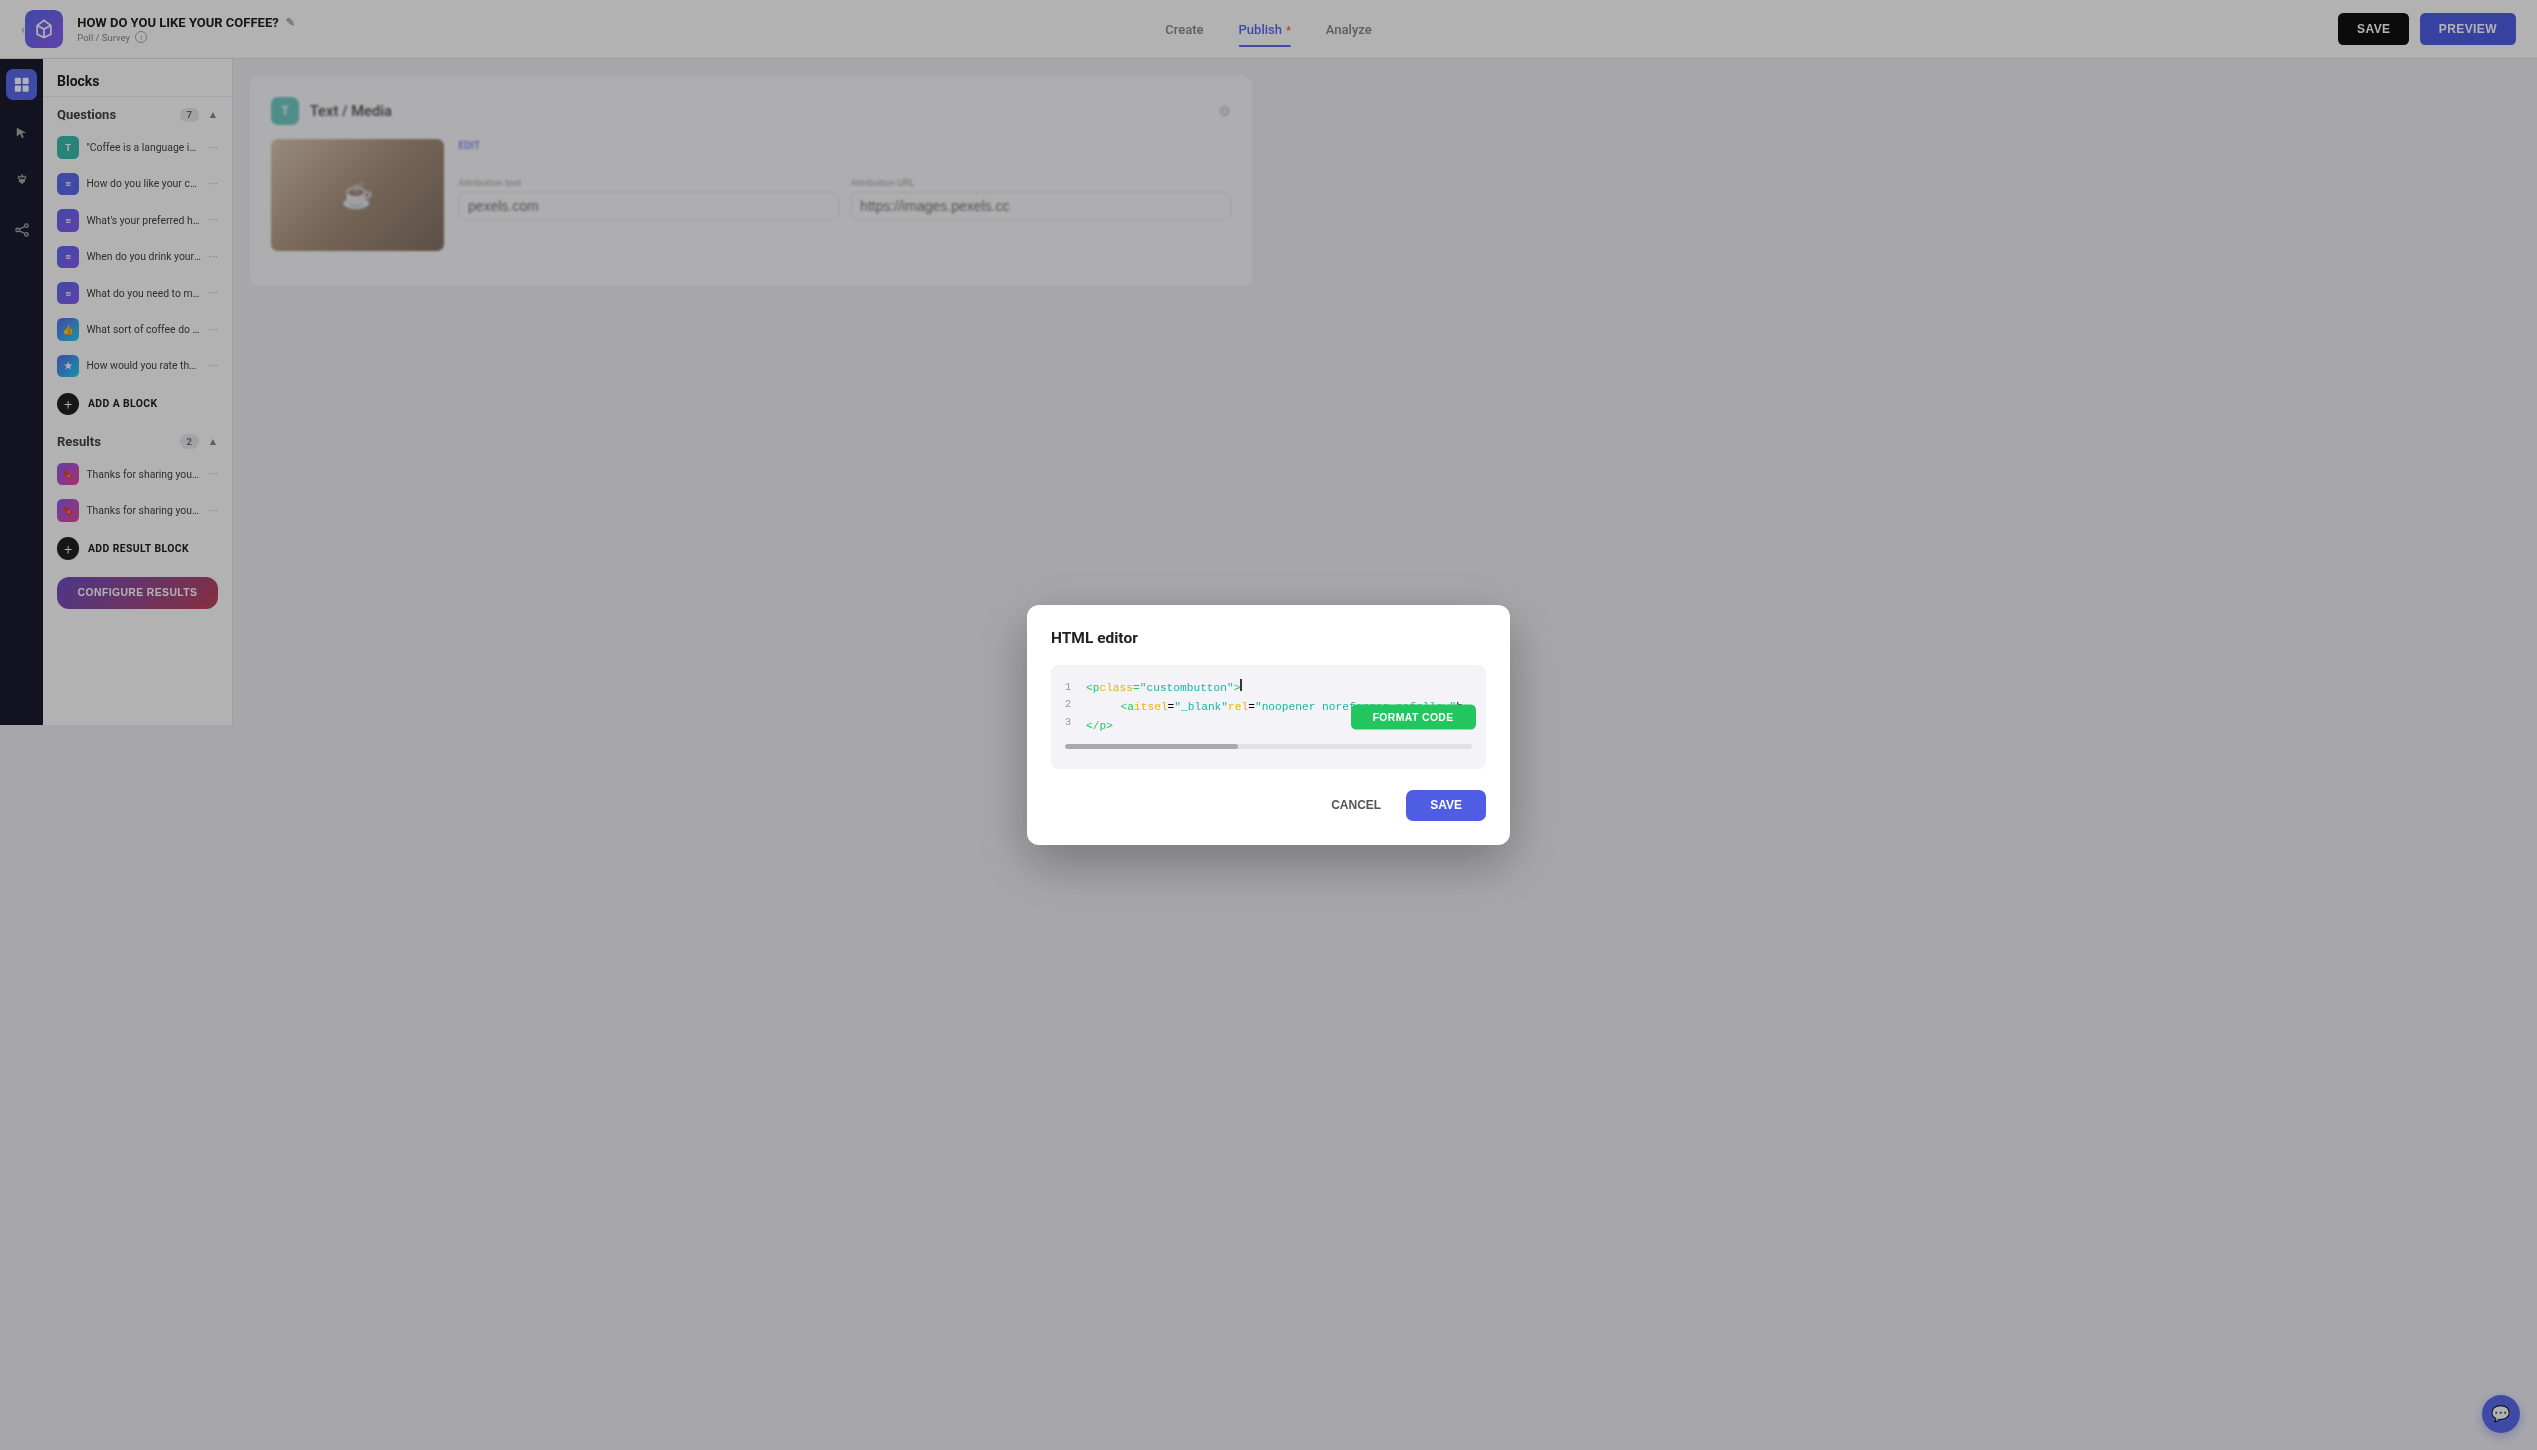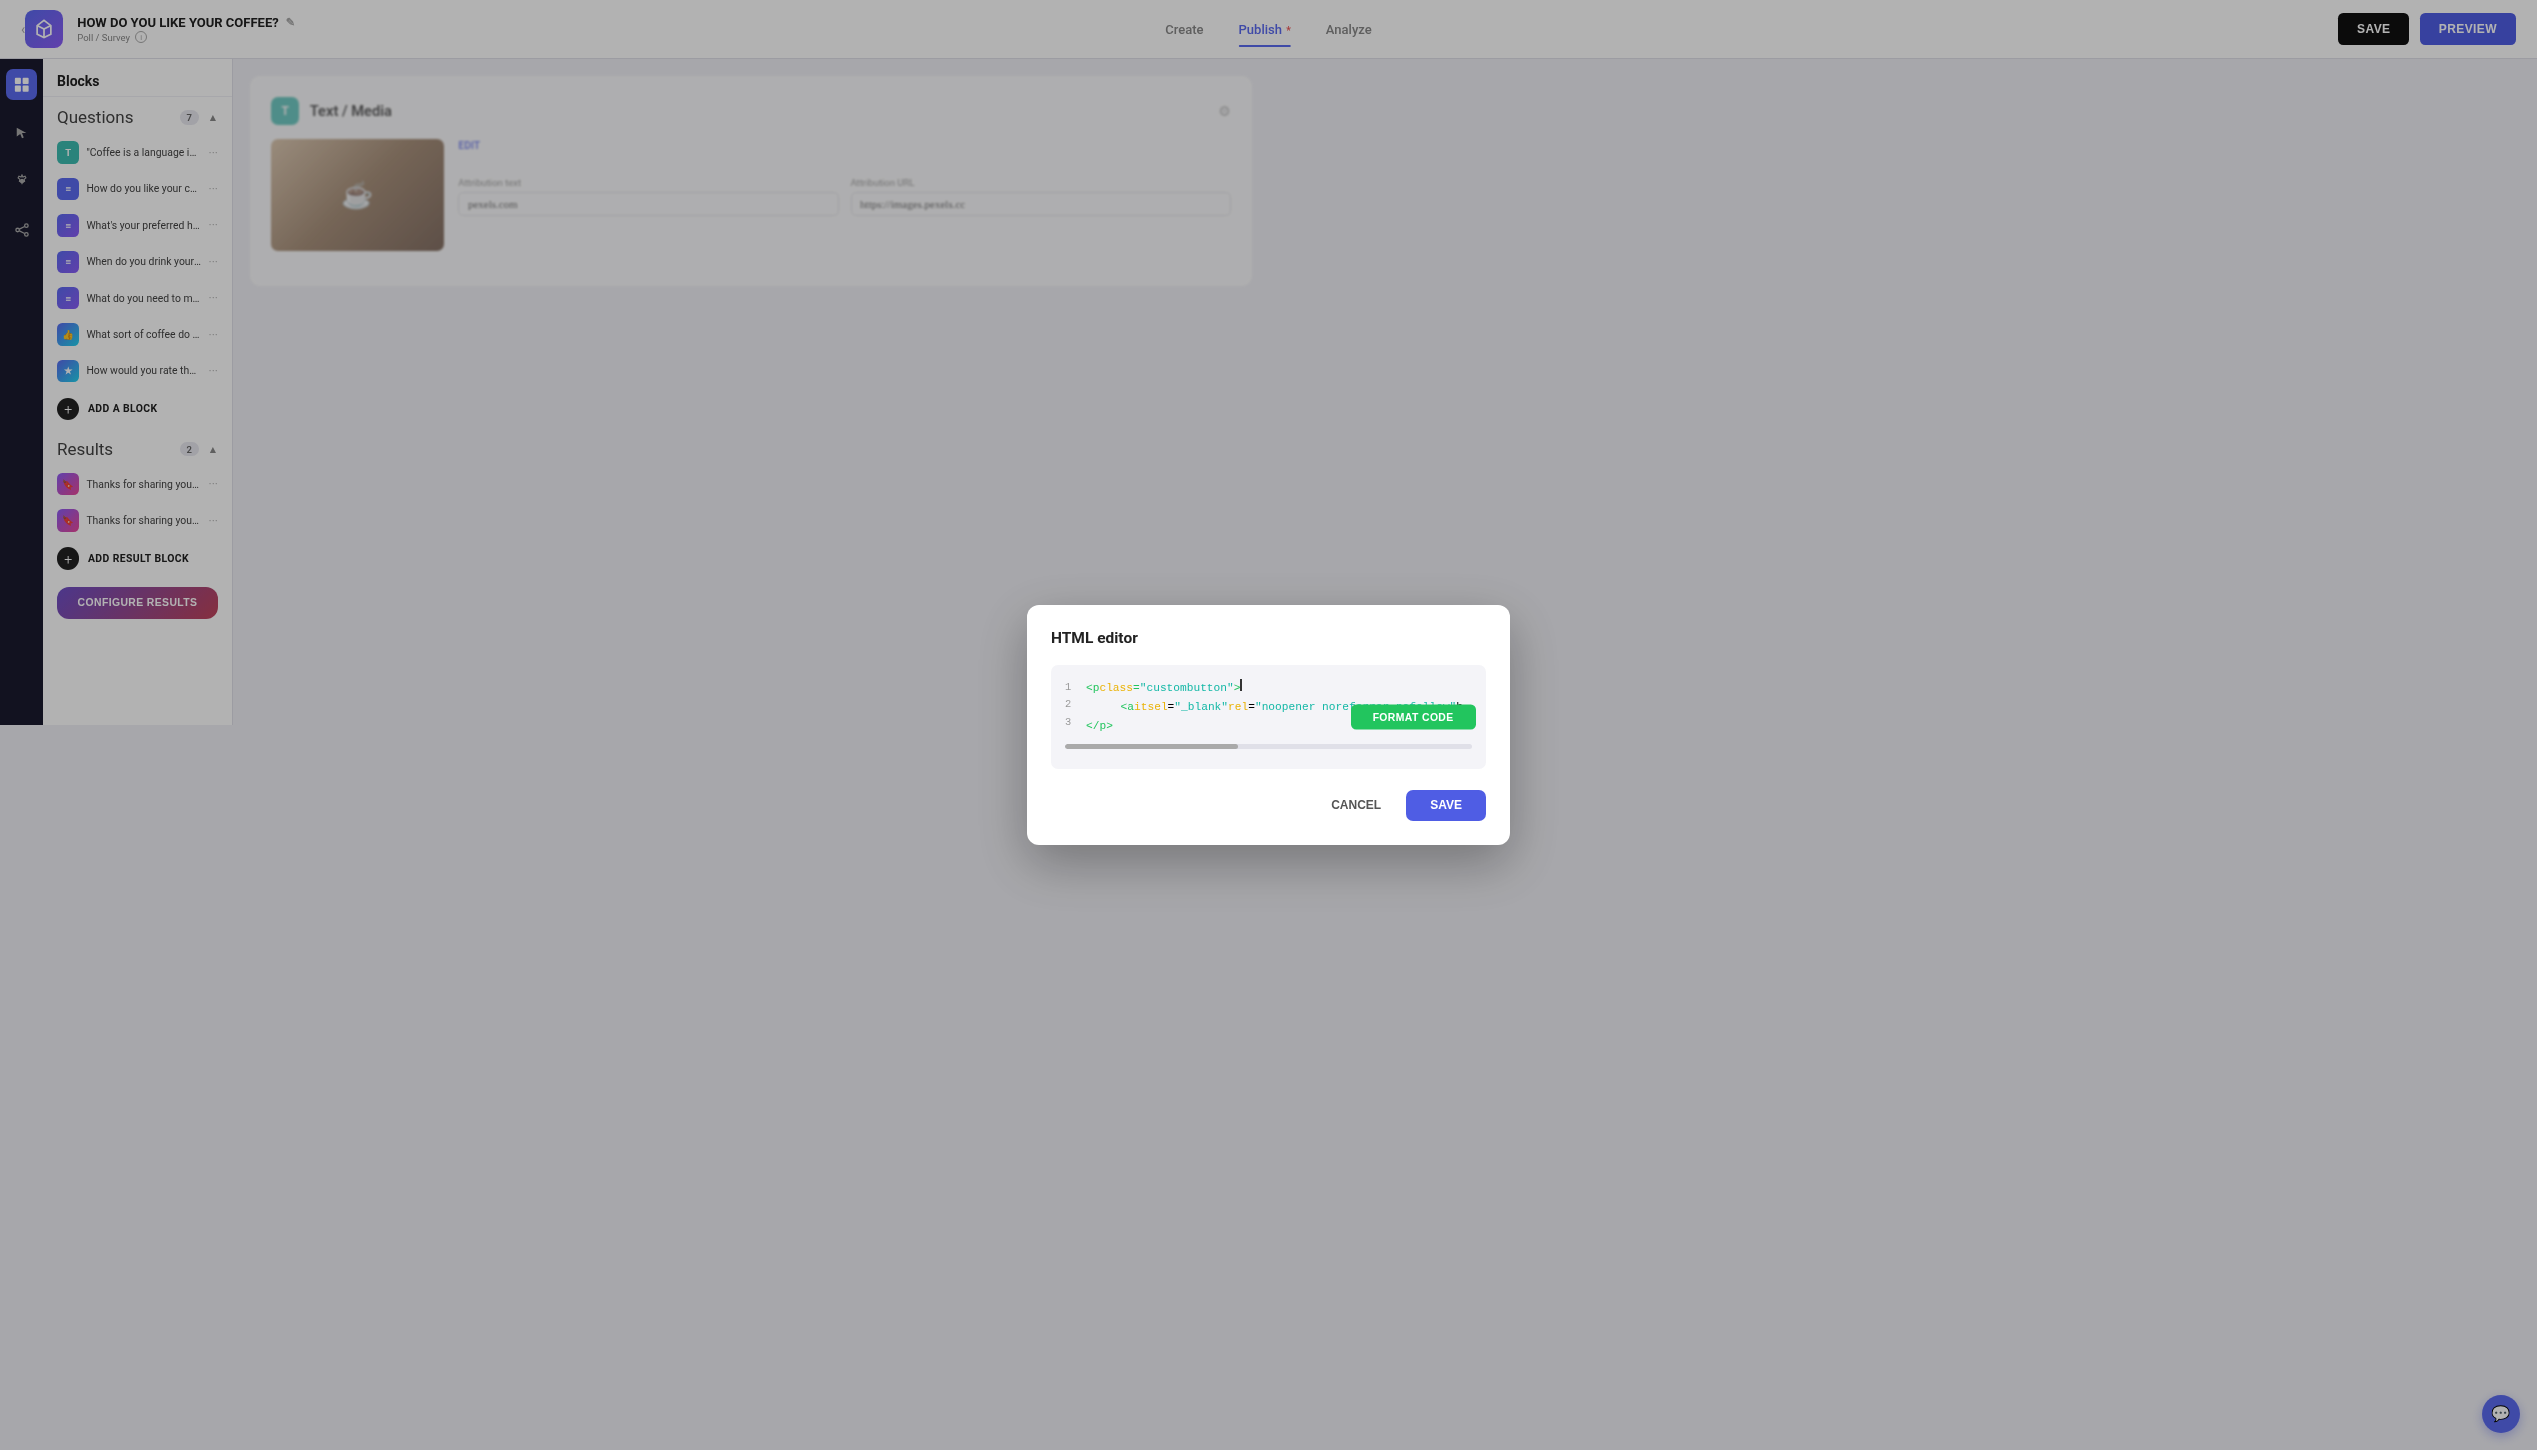--- a/index.html
+++ b/index.html
@@ -106,21 +106,21 @@
     }
     .sidebar-header {
       padding: 14px 14px 7px;
       font-size: 14px; font-weight: 700; color: #222;
       border-bottom: 0.9px solid #f0f0f5;
     }
     .sidebar-section-header {
       display: flex; align-items: center; justify-content: space-between;
       padding: 10.4px 14px 7px;
     }
-    .sidebar-section-title { font-size: 17px; font-weight: 400; color: #444; }
+    .sidebar-section-title { font-size: 13px; font-weight: 700; color: #444; }
     .sidebar-section-count {
       background: #e8e8f0; color: #666;
       font-size: 9.5px; font-weight: 600; padding: 1.7px 7px; border-radius: 8.6px;
       margin-right: 5.2px;
     }
     .sidebar-section-controls { display: flex; align-items: center; gap: 3.5px; }
     .collapse-icon { color: #888; font-size: 10.4px; cursor: pointer; }
     .sidebar-item {
       display: flex; align-items: center; gap: 7px;
       padding: 7px 14px; cursor: pointer;
@@ -200,21 +200,21 @@
       width: 100%; height: 100%;
       background: linear-gradient(135deg, #d4b896 0%, #8b6a4a 50%, #5a3d2b 100%);
       display: flex; align-items: center; justify-content: center;
       font-size: 26px;
     }
     .media-fields { flex: 1; }
     .field-row { display: flex; gap: 12px; margin-bottom: 7px; margin-top: 25px; }
     .field-label { font-size: 9.5px; color: #888; margin-bottom: 3.5px; }
     .field-input {
       border: 0.9px solid #e0e0e8; border-radius: 5.2px; padding: 5.2px 8.6px;
-      font-size: 11px; color: #444; width: 100%; font-family: Liberation Serif, serif;
+      font-size: 14px; color: #444; width: 100%;
     }
 
     
     .overlay {
       position: fixed;
       top: 0; left: 0; right: 0; bottom: 0;
       background: rgba(0,0,0,0.3);
       z-index: 200;
       display: flex; align-items: center; justify-content: center;
     }

